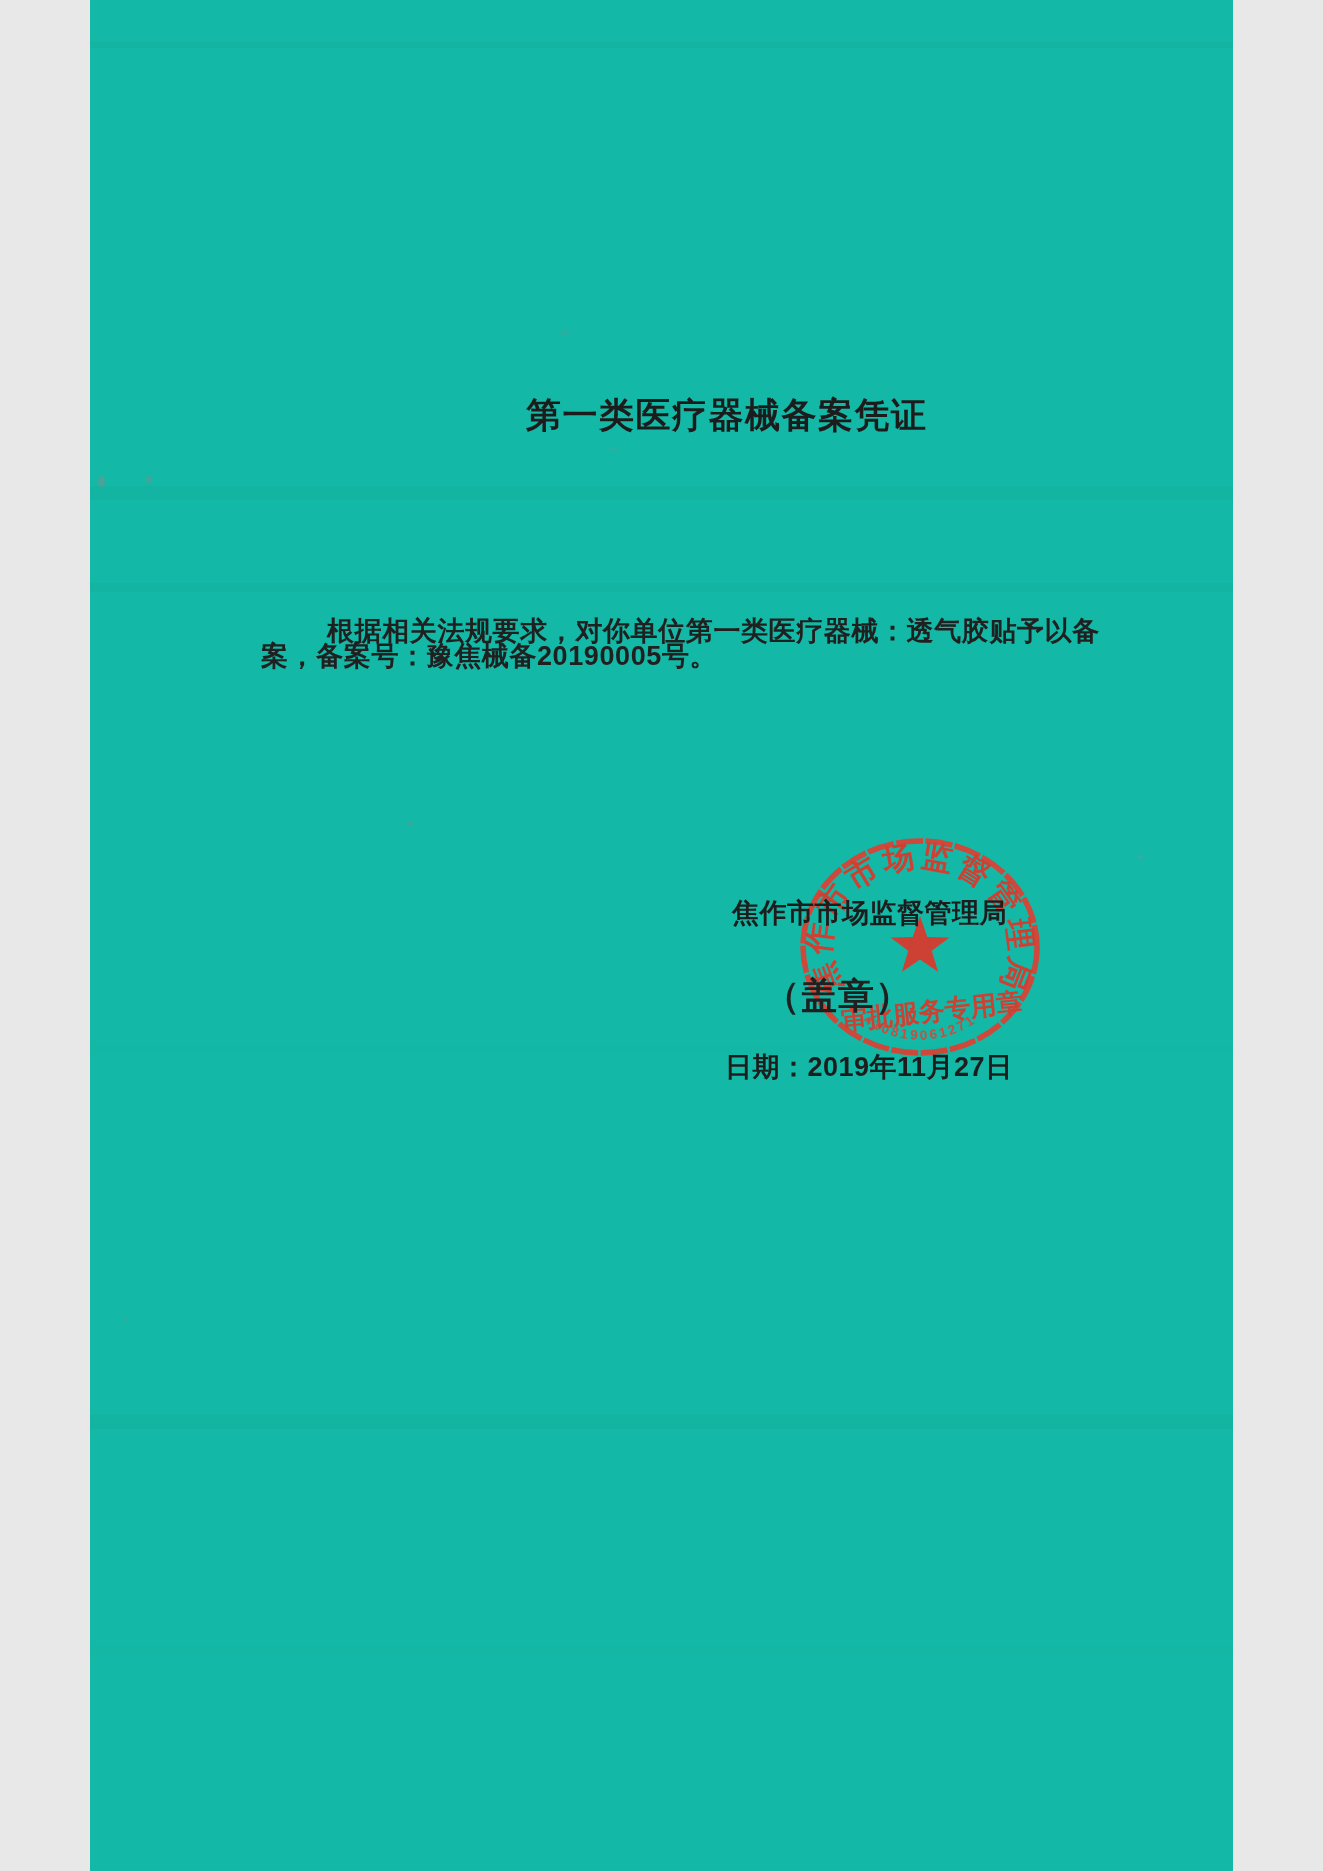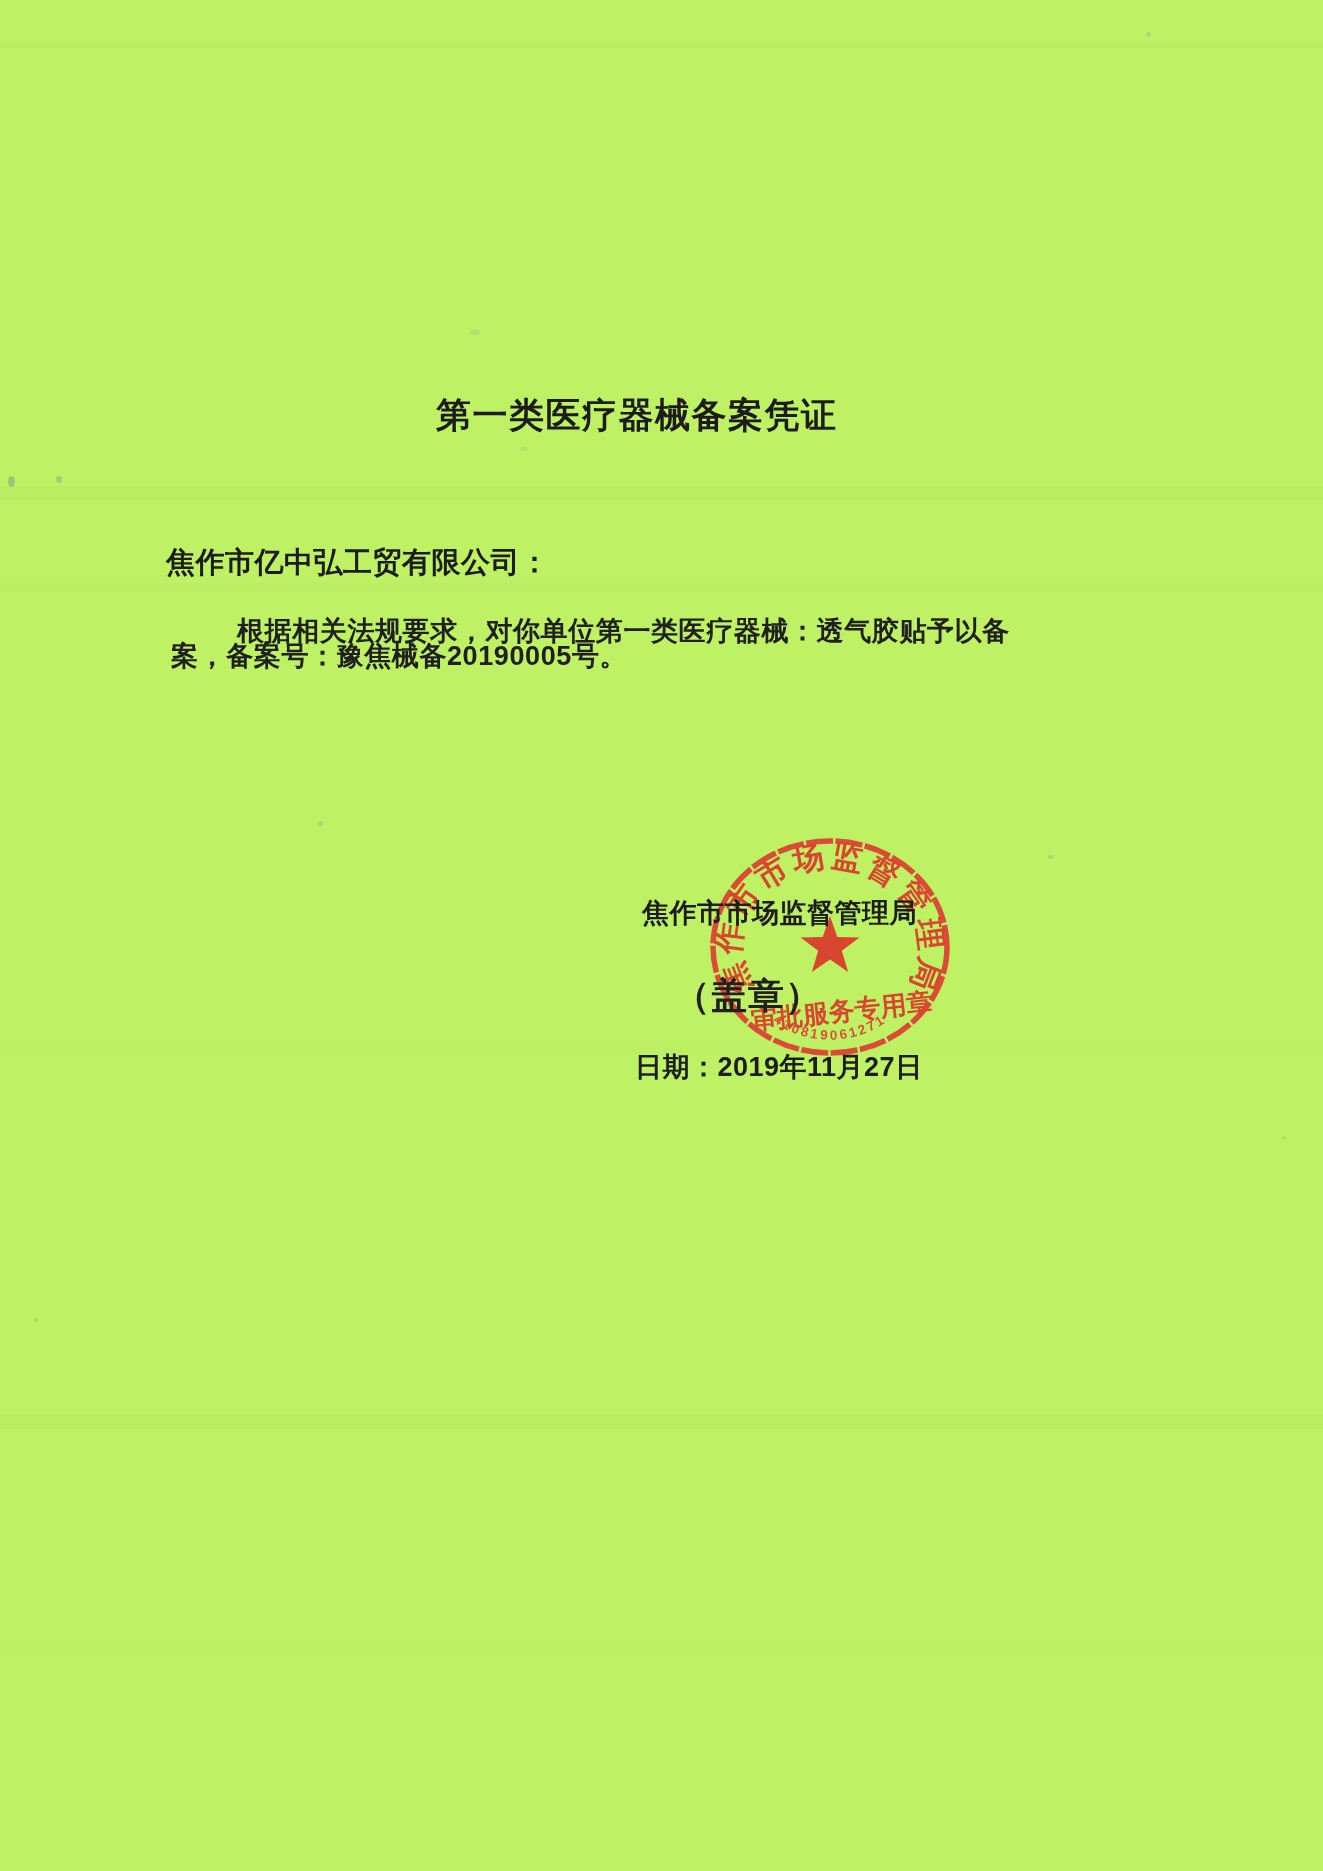--- a/index.html
+++ b/index.html
@@ -1,24 +1,24 @@
 <!DOCTYPE html>
 <html><head>
 <meta charset="utf-8">
 <style>
   * { margin: 0; padding: 0; box-sizing: border-box; }
   html, body { background: #e8e8e8; }
   body { font-family: "Liberation Sans", sans-serif; }
 
   .page {
     position: relative;
-    width: 1323px;
+    width: 1143px;
     height: 1871px;
     margin: 0 auto;
-    background: #bef264;
+    background: #14b8a6;
     overflow: hidden;
     color: #1f1f1f;
   }
 
   
   .scan-band {
     position: absolute;
     left: 0;
     width: 100%;
     background: rgba(60,60,60,0.022);
@@ -150,21 +150,20 @@
   <div class="speck" style="left:470px;top:330px;width:10px;height:5px;opacity:.18;"></div>
   <div class="speck" style="left:1146px;top:32px;width:5px;height:5px;opacity:.25;"></div>
   <div class="speck" style="left:520px;top:447px;width:8px;height:4px;opacity:.15;"></div>
   <div class="speck" style="left:318px;top:821px;width:5px;height:5px;opacity:.3;"></div>
   <div class="speck" style="left:1048px;top:855px;width:6px;height:4px;opacity:.25;"></div>
   <div class="speck" style="left:34px;top:1318px;width:4px;height:4px;opacity:.25;"></div>
   <div class="speck" style="left:1282px;top:1136px;width:4px;height:4px;opacity:.2;"></div>
 
   <div class="doc-title">第一类医疗器械备案凭证</div>
 
-  <div class="addressee">焦作市亿中弘工贸有限公司：</div>
 
   <div>
     <div class="body-line body-line-1">根据相关法规要求，对你单位第一类医疗器械：透气胶贴予以备</div>
     <div class="body-line body-line-2">案，备案号：豫焦械备20190005号。</div>
   </div>
 
   <div>
     <div class="issuer">焦作市市场监督管理局</div>
     <div class="seal-note">（盖章）</div>
     <div class="date-line">日期：2019年11月27日</div>

